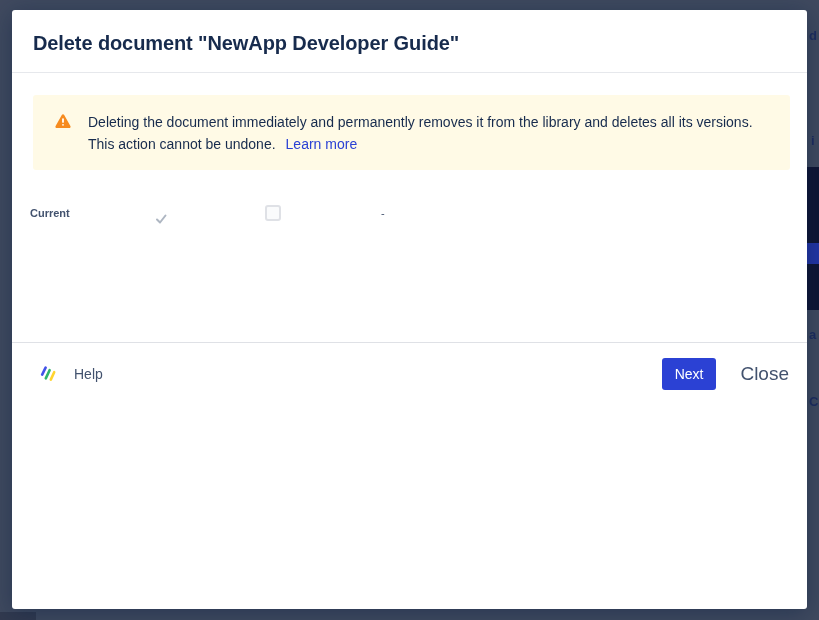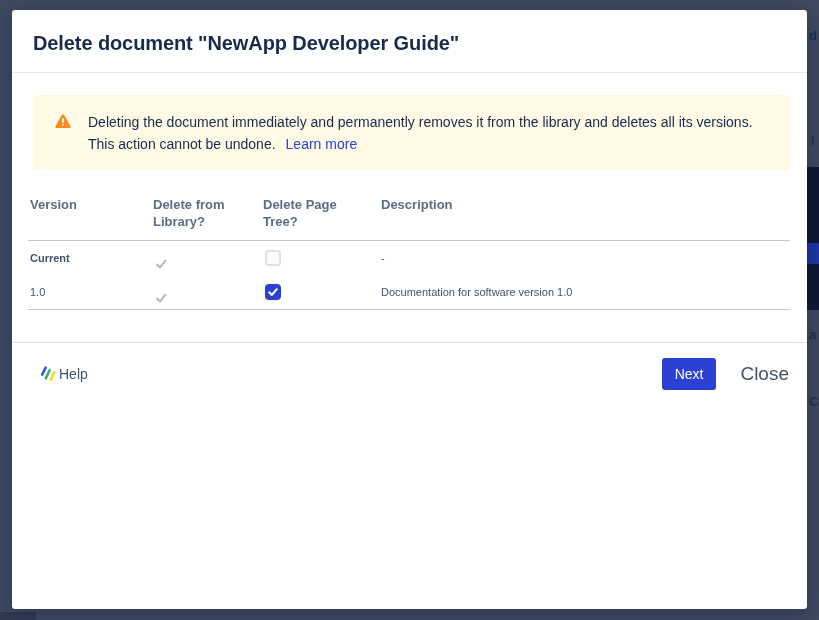--- a/index.html
+++ b/index.html
@@ -76,21 +76,21 @@
   .checkbox.is-checked{background:#2b41d4;border:none;border-radius:4px;}
   .checkbox.is-checked svg{display:block;}
 
   
   .modal-footer{
     position:absolute;left:0;right:0;top:332px;height:63px;
     border-top:1px solid #dfe1e6;
     display:flex;align-items:center;
     padding:0 18px 0 28px;box-sizing:border-box;
   }
-  .help-link{display:flex;align-items:center;gap:2px;cursor:pointer;text-decoration:none;}
+  .help-link{display:flex;align-items:center;gap:17px;cursor:pointer;text-decoration:none;}
   .help-label{font-size:14px;color:#42526e;}
   .footer-spacer{flex:1 1 auto;}
   .next-button{
     height:32px;padding:0 13px;border:none;border-radius:3px;
     background:#2b41d4;color:#ffffff;font-size:14px;font-weight:500;
     font-family:"Liberation Sans", sans-serif;cursor:pointer;
   }
   .close-link{
     margin-left:24px;font-size:19px;color:#42526e;cursor:pointer;
     background:none;border:none;padding:0;font-family:"Liberation Sans", sans-serif;
@@ -118,62 +118,38 @@
       <svg width="16" height="16" viewBox="0 0 16 16">
         <path d="M9.2 2.1 L15.4 12.9 C16 14 15.3 15 14.1 15 L1.9 15 C0.7 15 0 14 0.6 12.9 L6.8 2.1 C7.4 1 8.6 1 9.2 2.1 Z" fill="#f68b1f"></path>
         <rect x="7.1" y="5.2" width="1.8" height="4.6" rx="0.9" fill="#ffffff"></rect>
         <rect x="7.1" y="10.9" width="1.8" height="1.8" rx="0.9" fill="#ffffff"></rect>
       </svg>
     </span>
     <div class="warning-text"><span>Deleting the document immediately and permanently removes it from the library and deletes all its versions. This action cannot be undone.</span><a class="learn-more">Learn more</a></div>
   </div>
 
   <div class="v-table">
-    <div class="t-head">
-      <div class="cell c-version">Version</div>
-      <div class="cell c-lib">Delete from Library?</div>
-      <div class="cell c-tree">Delete Page Tree?</div>
-      <div class="cell c-desc">Description</div>
-    </div>
 
     <div class="t-row">
       <div class="cell c-version row-version-current">Current</div>
       <div class="cell c-lib">
         <span class="lib-tick is-checked">
           <svg width="16" height="16" viewBox="0 0 16 16">
               <polyline points="4,8.5 7,11.5 12.5,4.5" fill="none" stroke="#aeb6c2" stroke-width="2" stroke-linecap="round" stroke-linejoin="round"></polyline>
             </svg>
         </span>
       </div>
       <div class="cell c-tree">
         <span class="checkbox is-unchecked">
           
         </span>
       </div>
       <div class="cell c-desc">-</div>
     </div>
 
-    <div class="t-row last">
-      <div class="cell c-version">1.0</div>
-      <div class="cell c-lib">
-        <span class="lib-tick is-checked">
-          <svg width="16" height="16" viewBox="0 0 16 16">
-              <polyline points="4,8.5 7,11.5 12.5,4.5" fill="none" stroke="#aeb6c2" stroke-width="2" stroke-linecap="round" stroke-linejoin="round"></polyline>
-            </svg>
-        </span>
-      </div>
-      <div class="cell c-tree">
-        <span class="checkbox is-checked">
-          <svg width="12" height="12" viewBox="0 0 12 12">
-              <polyline points="2.2,6.3 4.8,9 9.8,3.2" fill="none" stroke="#ffffff" stroke-width="2" stroke-linecap="round" stroke-linejoin="round"></polyline>
-            </svg>
-        </span>
-      </div>
-      <div class="cell c-desc">Documentation for software version 1.0</div>
-    </div>
   </div>
 
   <div class="modal-footer">
     <a class="help-link">
       <span style="display:flex;">
         <svg width="17" height="16" viewBox="0 0 17 16">
           <line x1="5.6" y1="1.6" x2="2.2" y2="8.6" stroke="#4353e8" stroke-width="2.6" stroke-linecap="round"></line>
           <line x1="9.6" y1="4.2" x2="5.8" y2="12.4" stroke="#2fb56b" stroke-width="2.6" stroke-linecap="round"></line>
           <line x1="14.2" y1="6.2" x2="10.8" y2="13.6" stroke="#ffd42e" stroke-width="2.6" stroke-linecap="round"></line>
         </svg>

